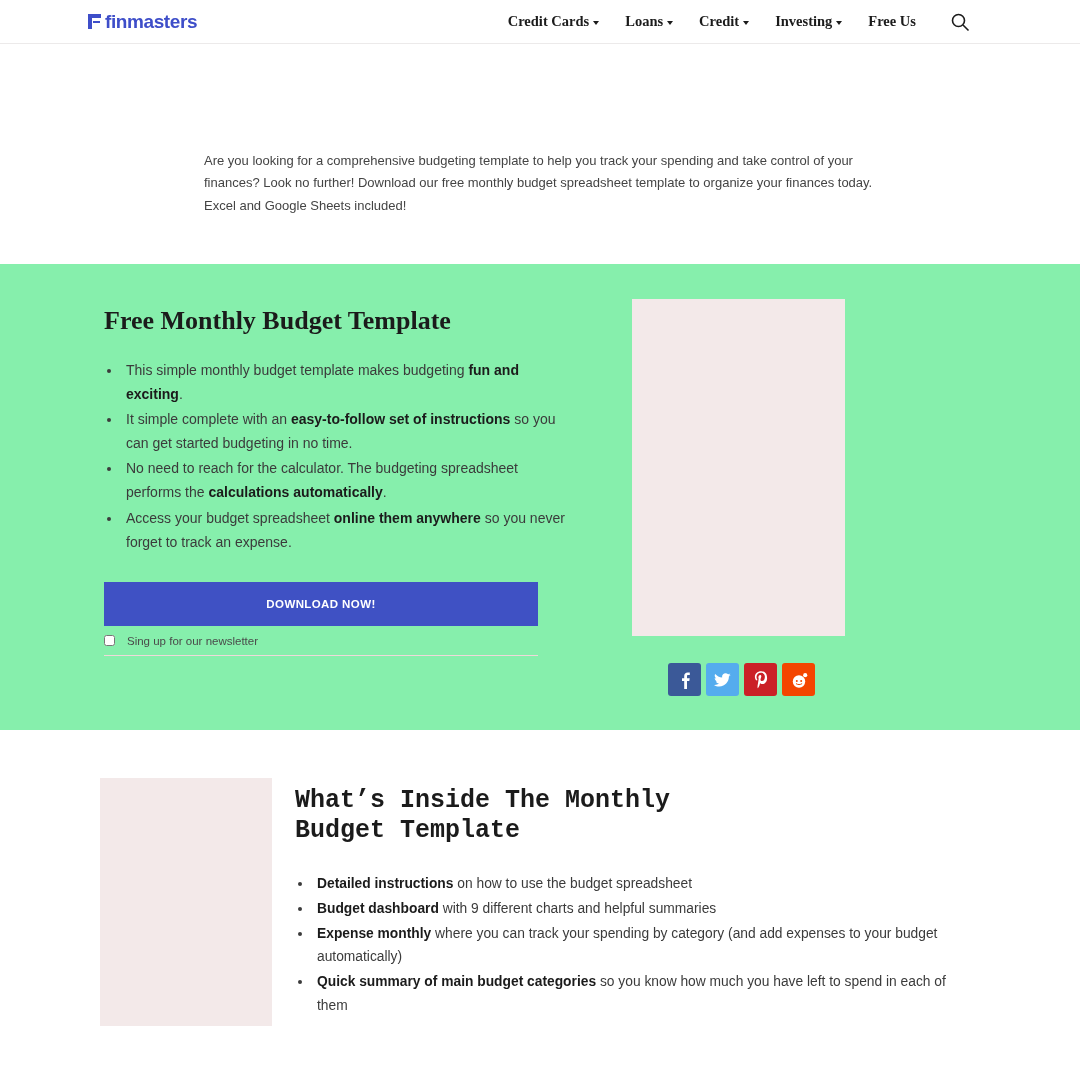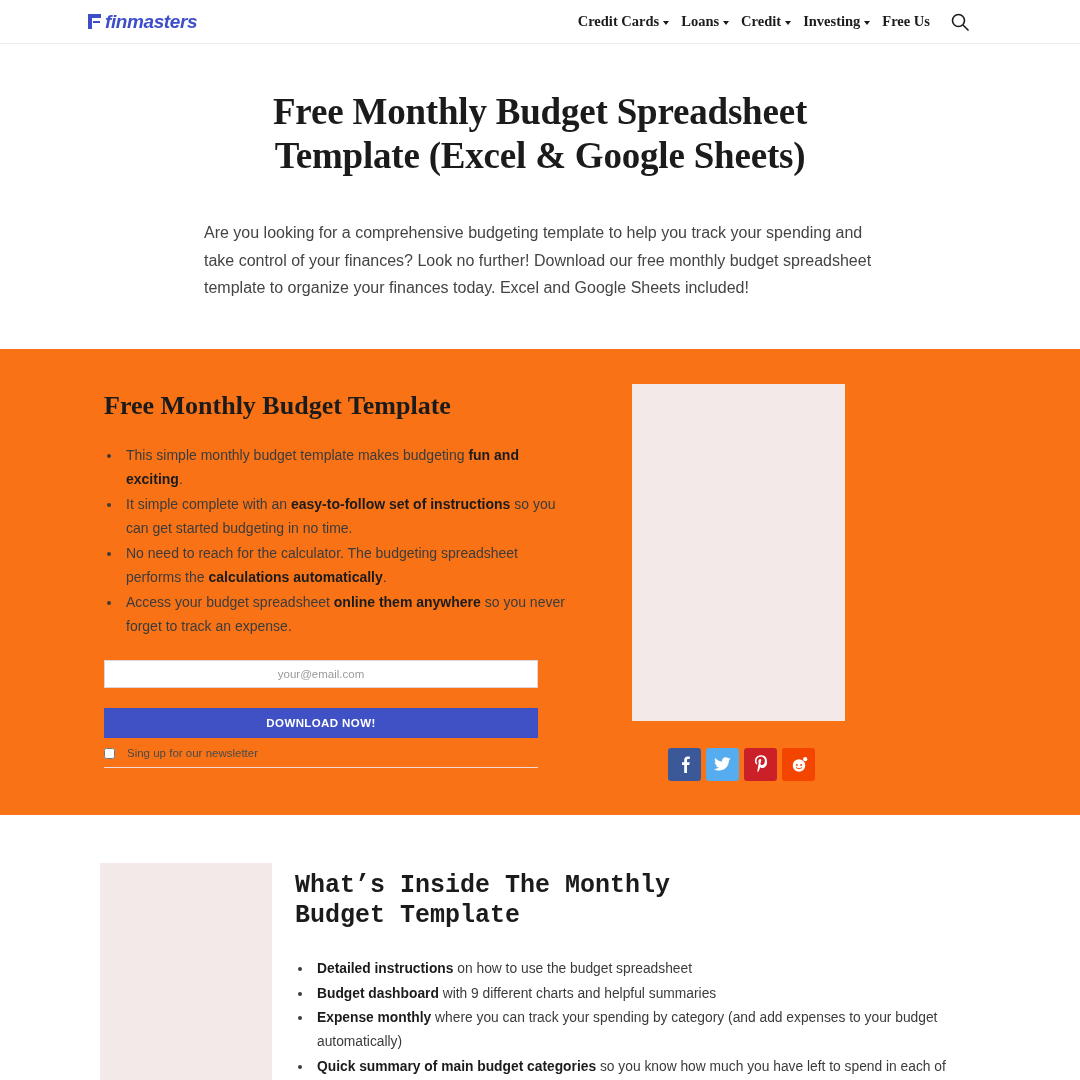--- a/index.html
+++ b/index.html
@@ -27,21 +27,20 @@
   .logo {
     position: absolute;
     left: 88px;
     display: flex;
     align-items: center;
     gap: 4px;
     font-size: 19px;
     font-weight: bold;
     letter-spacing: -0.4px;
     color: #1b1b1b;
-    font-style: italic;
   }
   .logo-mark {
     width: 13px;
     height: 15px;
     position: relative;
     display: inline-block;
   }
   .logo-mark:before {
     content: "";
     position: absolute;
@@ -54,24 +53,24 @@
     position: absolute;
     left: 4px; top: 0;
     width: 9px; height: 4px;
     background: #3e4ec9;
     box-shadow: 0 6px 0 -1px #3e4ec9;
   }
   .logo-text { color: #3e4ec9; }
 
   .main-nav {
     position: absolute;
-    right: 150px;
-    display: flex;
-    align-items: center;
-    gap: 12px;
+    right: 164px;
+    display: flex;
+    align-items: center;
+    gap: 26px;
   }
   .nav-item {
     font-family: "Liberation Serif", serif;
     font-size: 14.5px;
     font-weight: bold;
     color: #1b1b1b;
     display: flex;
     align-items: center;
     gap: 4px;
     cursor: pointer;
@@ -104,30 +103,30 @@
     line-height: 1.18;
     text-align: center;
     color: #1b1b1b;
     margin: 0 auto;
     max-width: 640px;
     font-weight: bold;
     letter-spacing: -0.2px;
   }
   .hero-sub {
     width: 672px;
-    margin: 42px auto 0 auto;
-    font-size: 16px;
+    margin: 60px auto 0 auto;
+    font-size: 13px;
     line-height: 1.72;
     color: #444;
   }
 
   
   .pink-band {
     margin-top: 47px;
-    background: #f97316;
+    background: #86efac;
     padding: 30px 0 34px 4px;
     min-height: 425px;
   }
   .band-inner {
     width: 880px;
     margin: 0 auto;
     display: flex;
     gap: 0;
     position: relative;
   }
@@ -164,22 +163,22 @@
     font-size: 11.5px;
     color: #8e8e8e;
     text-align: center;
     line-height: 26px;
     font-family: "Liberation Sans", sans-serif;
     outline: none;
   }
   .email-input::placeholder { color: #9a9a9a; }
   .download-btn {
     width: 434px;
-    height: 30px;
-    margin-top: 20px;
+    height: 44px;
+    margin-top: 6px;
     background: #3f51c4;
     color: #fff;
     border: none;
     font-size: 11.5px;
     font-weight: bold;
     letter-spacing: 0.4px;
     cursor: pointer;
     font-family: "Liberation Sans", sans-serif;
   }
   .newsletter-row {
@@ -294,21 +293,20 @@
   </nav>
   <div class="search-btn">
     <svg width="20" height="20" viewBox="0 0 20 20">
       <circle cx="8.5" cy="8.5" r="6" fill="none" stroke="#1b1b1b" stroke-width="1.6"></circle>
       <line x1="13" y1="13" x2="18.5" y2="18.5" stroke="#1b1b1b" stroke-width="1.6"></line>
     </svg>
   </div>
 </header>
 
 <section class="hero">
-  <h1>Free Monthly Budget Spreadsheet Template (Excel &amp; Google Sheets)</h1>
   <p class="hero-sub">Are you looking for a comprehensive budgeting template to help you track your spending and take control of your finances? Look no further! Download our free monthly budget spreadsheet template to organize your finances today. Excel and Google Sheets included!</p>
 </section>
 
 <section class="pink-band">
   <div class="band-inner">
     <div class="band-left">
       <h2>Free Monthly Budget Template</h2>
       <ul class="benefits">
         <li>
           <span>This simple monthly budget template makes budgeting </span><b>fun and exciting</b><span>.</span>
@@ -317,21 +315,20 @@
           <span>It simple complete with an </span><b>easy-to-follow set of instructions</b><span> so you can get started budgeting in no time.</span>
         </li>
         <li>
           <span>No need to reach for the calculator. The budgeting spreadsheet performs the </span><b>calculations automatically</b><span>.</span>
         </li>
         <li>
           <span>Access your budget spreadsheet </span><b>online them anywhere</b><span> so you never forget to track an expense.</span>
         </li>
       </ul>
 
-      <input class="email-input" type="text" placeholder="your@email.com" style="">
 
       <button class="download-btn">DOWNLOAD NOW!</button>
 
       <div class="newsletter-row">
         <input type="checkbox" style="">
         <span class="newsletter-label">Sing up for our newsletter</span>
       </div>
     </div>
 
     <div class="band-right">

